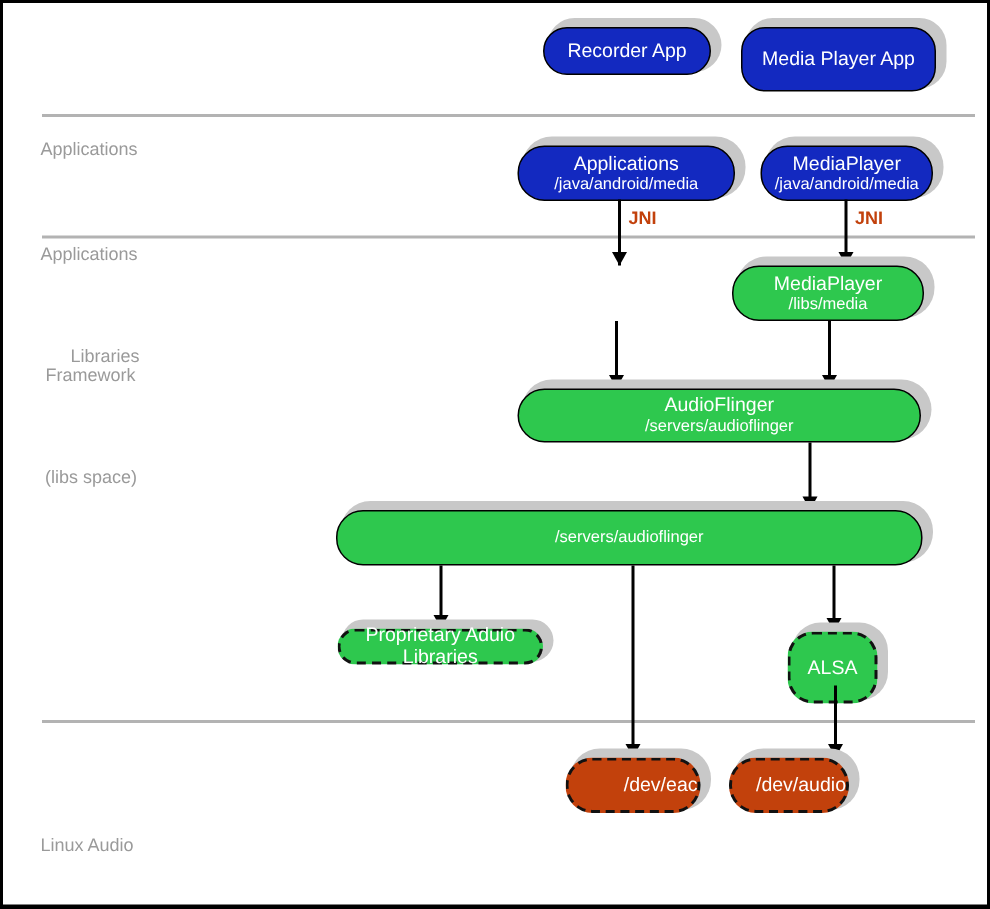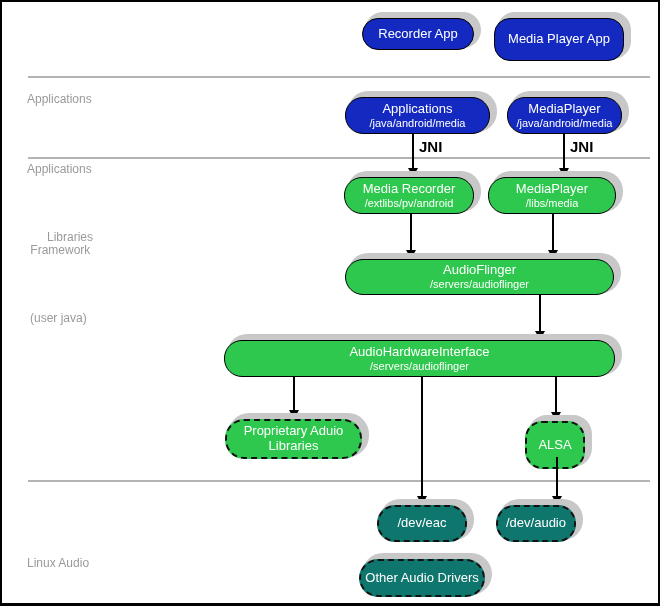--- a/index.html
+++ b/index.html
@@ -34,51 +34,51 @@
     display:flex;flex-direction:column;
     align-items:center;justify-content:center;
     text-align:center;
     line-height:1.15;
     box-shadow:5px -4px 0 2px #c8c8c8;
   }
   .node .nl{font-size:13px;}
   .node .ns{font-size:11px;}
   .blue{background:#1329c0;}
   .green{background:#2ec84e;}
-  .red{background:#0f766e;}
+  .red{background:#c2410c;align-items:flex-end;}
   .dashed{border:2px dashed #111;}
   .vline{
     position:absolute;width:2px;background:#000;
   }
   .ah{
     position:absolute;width:0;height:0;
     border-left:5px solid transparent;
     border-right:5px solid transparent;
     border-top:9px solid #000;
   }
   .jni{
     position:absolute;
-    color:#000000;font-size:15px;font-weight:bold;text-align:right;
+    color:#c2410c;font-size:12px;font-weight:bold;text-align:right;
   }
 </style>
 </head>
 <body>
 
 <div class="canvas">
 
   <div class="layer-label" style="left:25px;top:30px">
     <span>Applications</span>
   </div>
   <div class="layer-label" style="left:25px;top:100px">
     <span>Applications</span>
     <span> Framework</span>
   </div>
   <div class="layer-label" style="left:28px;top:168px">
     <span style="padding-left:17px">Libraries</span>
-    <span>(user java)</span>
+    <span>(libs space)</span>
   </div>
   <div class="layer-label" style="left:25px;top:494px">
     <span>Linux Audio</span>
   </div>
 
   <div class="divider" style="top:74px"></div>
   <div class="divider" style="top:155px"></div>
   <div class="divider" style="top:478px"></div>
 
   <div class="node blue" style="left:360px;top:16px;width:112px;height:32px;border-radius:16px">
@@ -98,70 +98,62 @@
   </div>
 
   <div class="vline" style="left:410px;top:131px;height:44px"></div>
   <div class="ah" style="left:406px;top:166px"></div>
   <div class="jni" style="left:417px;top:136px">JNI</div>
 
   <div class="vline" style="left:561px;top:131px;height:44px"></div>
   <div class="ah" style="left:557px;top:166px"></div>
   <div class="jni" style="left:568px;top:136px">JNI</div>
 
-  <div class="node green" style="left:342px;top:175px;width:130px;height:37px;border-radius:18px">
-    <div class="nl">Media Recorder</div>
-    <div class="ns">/extlibs/pv/android</div>
-  </div>
   <div class="node green" style="left:486px;top:175px;width:128px;height:37px;border-radius:18px">
     <div class="nl">MediaPlayer</div>
     <div class="ns">/libs/media</div>
   </div>
 
   <div class="vline" style="left:408px;top:212px;height:45px"></div>
   <div class="ah" style="left:404px;top:248px"></div>
   <div class="vline" style="left:550px;top:212px;height:45px"></div>
   <div class="ah" style="left:546px;top:248px"></div>
 
   <div class="node green" style="left:343px;top:257px;width:269px;height:36px;border-radius:18px">
     <div class="nl">AudioFlinger</div>
     <div class="ns">/servers/audioflinger</div>
   </div>
 
   <div class="vline" style="left:537px;top:293px;height:45px"></div>
   <div class="ah" style="left:533px;top:329px"></div>
 
   <div class="node green" style="left:222px;top:338px;width:391px;height:37px;border-radius:18px">
-    <div class="nl">AudioHardwareInterface</div>
     <div class="ns">/servers/audioflinger</div>
   </div>
 
   <div class="vline" style="left:291px;top:375px;height:42px"></div>
   <div class="ah" style="left:287px;top:408px"></div>
 
   <div class="vline" style="left:419px;top:375px;height:128px"></div>
   <div class="ah" style="left:415px;top:494px"></div>
 
   <div class="vline" style="left:553px;top:375px;height:44px"></div>
   <div class="ah" style="left:549px;top:410px"></div>
 
-  <div class="node green dashed" style="left:223px;top:417px;width:137px;height:40px;border-radius:19px">
+  <div class="node green dashed" style="left:223px;top:417px;width:137px;height:24px;border-radius:19px">
     <div class="nl">Proprietary Aduio</div>
     <div class="nl">Libraries</div>
   </div>
   <div class="node green dashed" style="left:523px;top:419px;width:60px;height:48px;border-radius:17px">
     <div class="nl">ALSA</div>
   </div>
 
   <div class="vline" style="left:554px;top:455px;height:48px"></div>
   <div class="ah" style="left:550px;top:494px"></div>
 
   <div class="node red dashed" style="left:375px;top:503px;width:90px;height:37px;border-radius:18px">
     <div class="nl">/dev/eac</div>
   </div>
-  <div class="node red dashed" style="left:494px;top:503px;width:80px;height:37px;border-radius:18px">
+  <div class="node red dashed" style="left:484px;top:503px;width:80px;height:37px;border-radius:18px">
     <div class="nl">/dev/audio</div>
-  </div>
-  <div class="node red dashed" style="left:357px;top:557px;width:126px;height:38px;border-radius:19px">
-    <div class="nl">Other Audio Drivers</div>
   </div>
 
 </div>
 
 </body></html>

